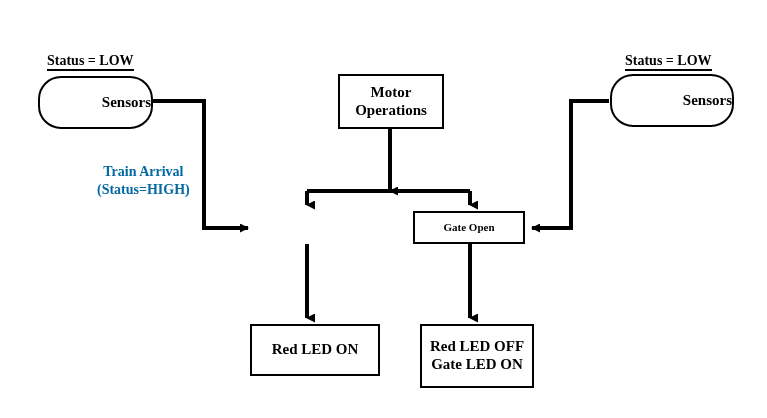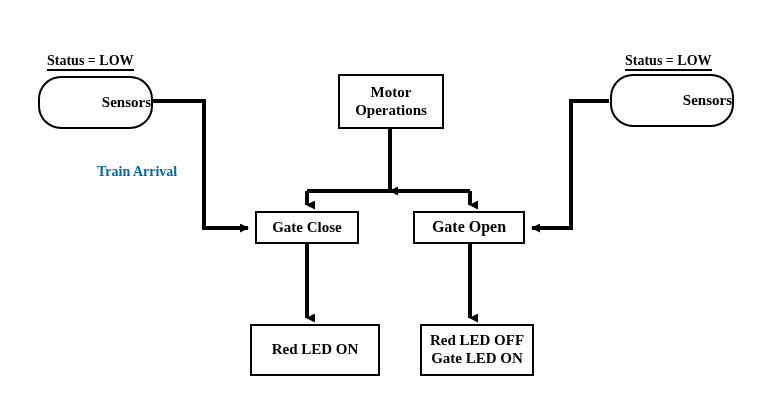--- a/index.html
+++ b/index.html
@@ -73,23 +73,23 @@
     width: 767px;
     height: 418px;
     z-index: 1;
   }
 
   
   #node-sensors-left   { left: 38px;  top: 68px;  width: 115px; height: 53px; font-size: 15px; }
   #node-sensors-right  { left: 610px; top: 66px;  width: 124px; height: 53px; font-size: 15px; }
   #node-motor          { left: 338px; top: 66px;  width: 106px; height: 55px; font-size: 15px; }
   #node-gate-close     { left: 255px; top: 203px; width: 104px; height: 33px; font-size: 15px; }
-  #node-gate-open      { left: 413px; top: 203px; width: 112px; height: 33px; font-size: 16px; }
+  #node-gate-open      { left: 413px; top: 203px; width: 112px; height: 33px; font-size: 11px; }
   #node-led-left       { left: 250px; top: 316px; width: 130px; height: 52px; font-size: 15px; }
-  #node-led-right      { left: 420px; top: 316px; width: 114px; height: 52px; font-size: 15px; }
+  #node-led-right      { left: 420px; top: 316px; width: 114px; height: 64px; font-size: 15px; }
 
   
   #caption-left   { left: 47px;  top: 45px;  font-size: 14px; }
   #caption-right  { left: 625px; top: 45px;  font-size: 14px; }
 
   
   #annotation-arrival   { left: 97px;  top: 155px; font-size: 14px; }
   #annotation-departure { left: 573px; top: 155px; font-size: 14px; }
 </style>
 </head>
@@ -141,35 +141,33 @@
 
   <div class="node node-rounded" id="node-sensors-right">
     <span class="line">Sensors</span>
   </div>
 
   <div class="node" id="node-motor">
     <span class="line">Motor</span>
     <span class="line">Operations</span>
   </div>
 
-  <div class="node" id="node-gate-close">
-    <span class="line">Gate Close</span>
-  </div>
 
   <div class="node" id="node-gate-open">
     <span class="line">Gate Open</span>
   </div>
 
   <div class="node" id="node-led-left">
     <span class="line">Red LED ON</span>
   </div>
 
   <div class="node" id="node-led-right">
     <span class="line">Red LED OFF</span>
     <span class="line">Gate LED ON</span>
   </div>
 
   <div class="annotation" id="annotation-arrival">
     <span class="line">Train Arrival</span>
+    <span class="line">(Status=HIGH)</span>
   </div>
 
 
 </div>
 
 </body></html>

